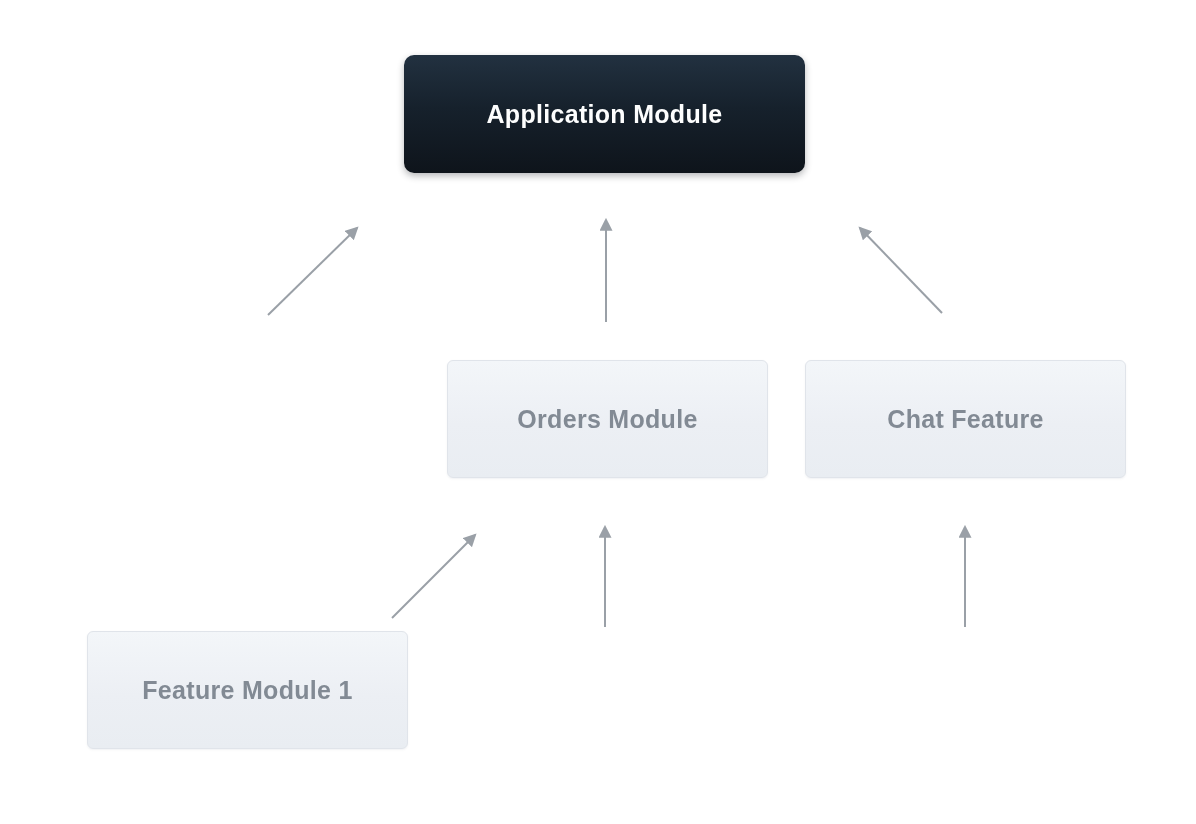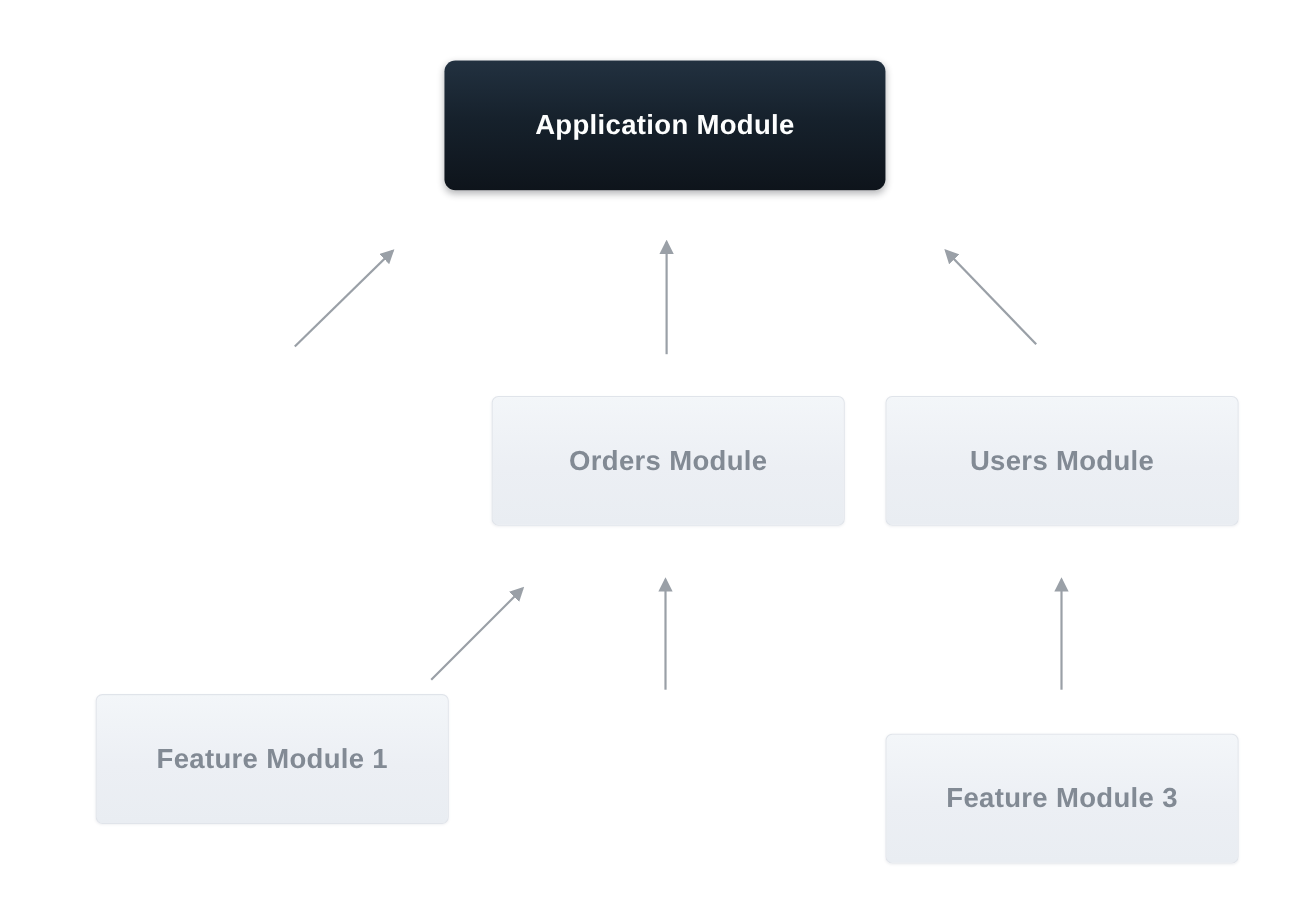--- a/index.html
+++ b/index.html
@@ -82,25 +82,22 @@
   <div class="node root">
     <span>Application Module</span>
   </div>
 
 
   <div class="node module pos-orders">
     <span>Orders Module</span>
   </div>
 
   <div class="node module pos-chat">
-    <span>Users Module</span>
+    <span>Chat Feature</span>
   </div>
 
   <div class="node module pos-feature1">
     <span>Feature Module 1</span>
   </div>
 
 
-  <div class="node module pos-feature3">
-    <span>Feature Module 3</span>
-  </div>
 
 </div>
 
 </body></html>

